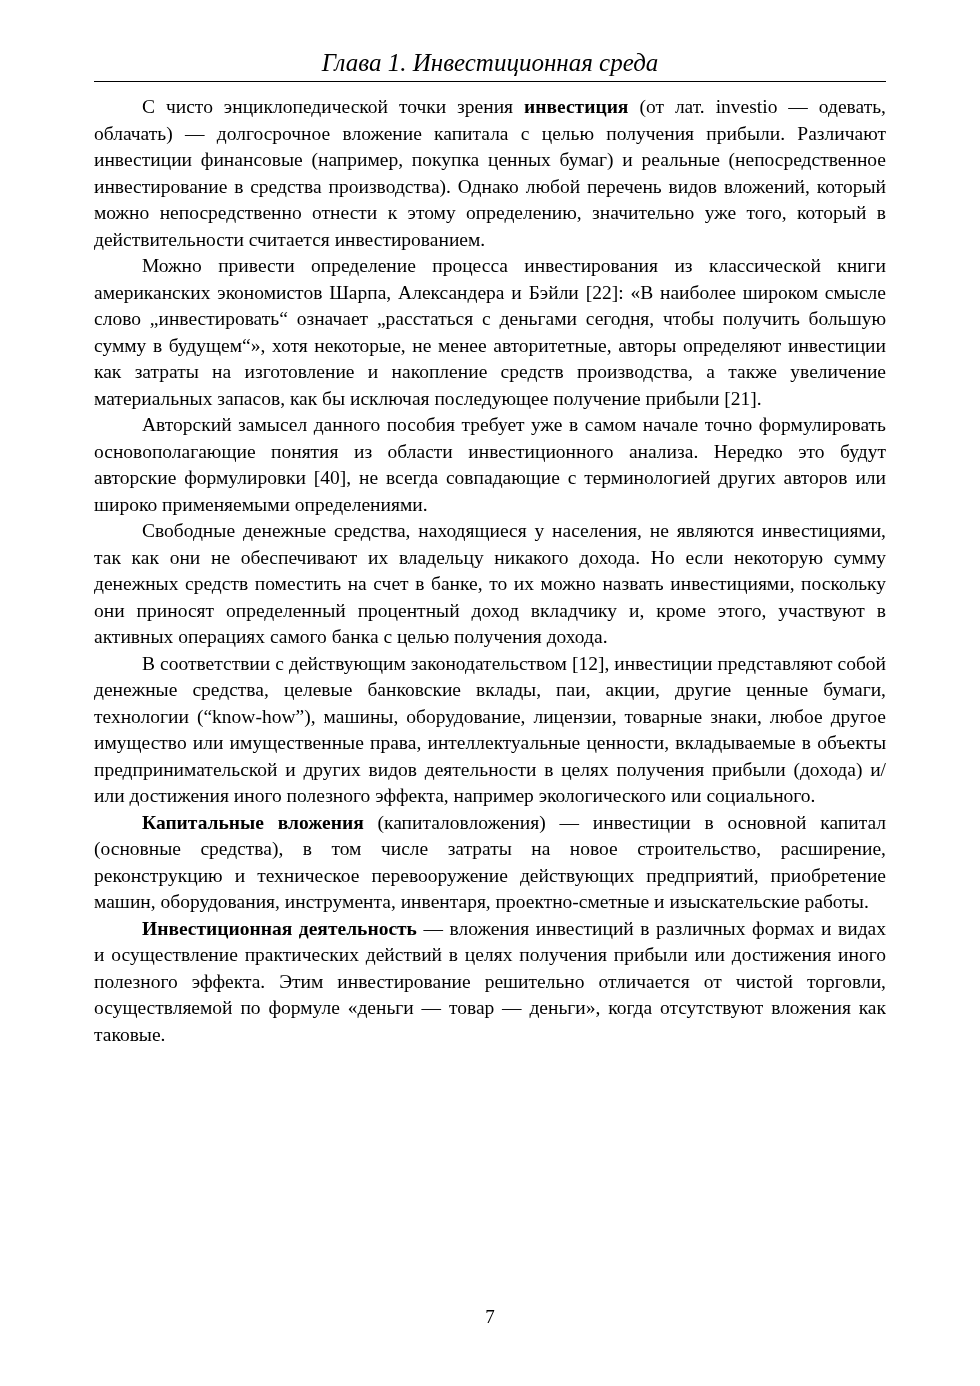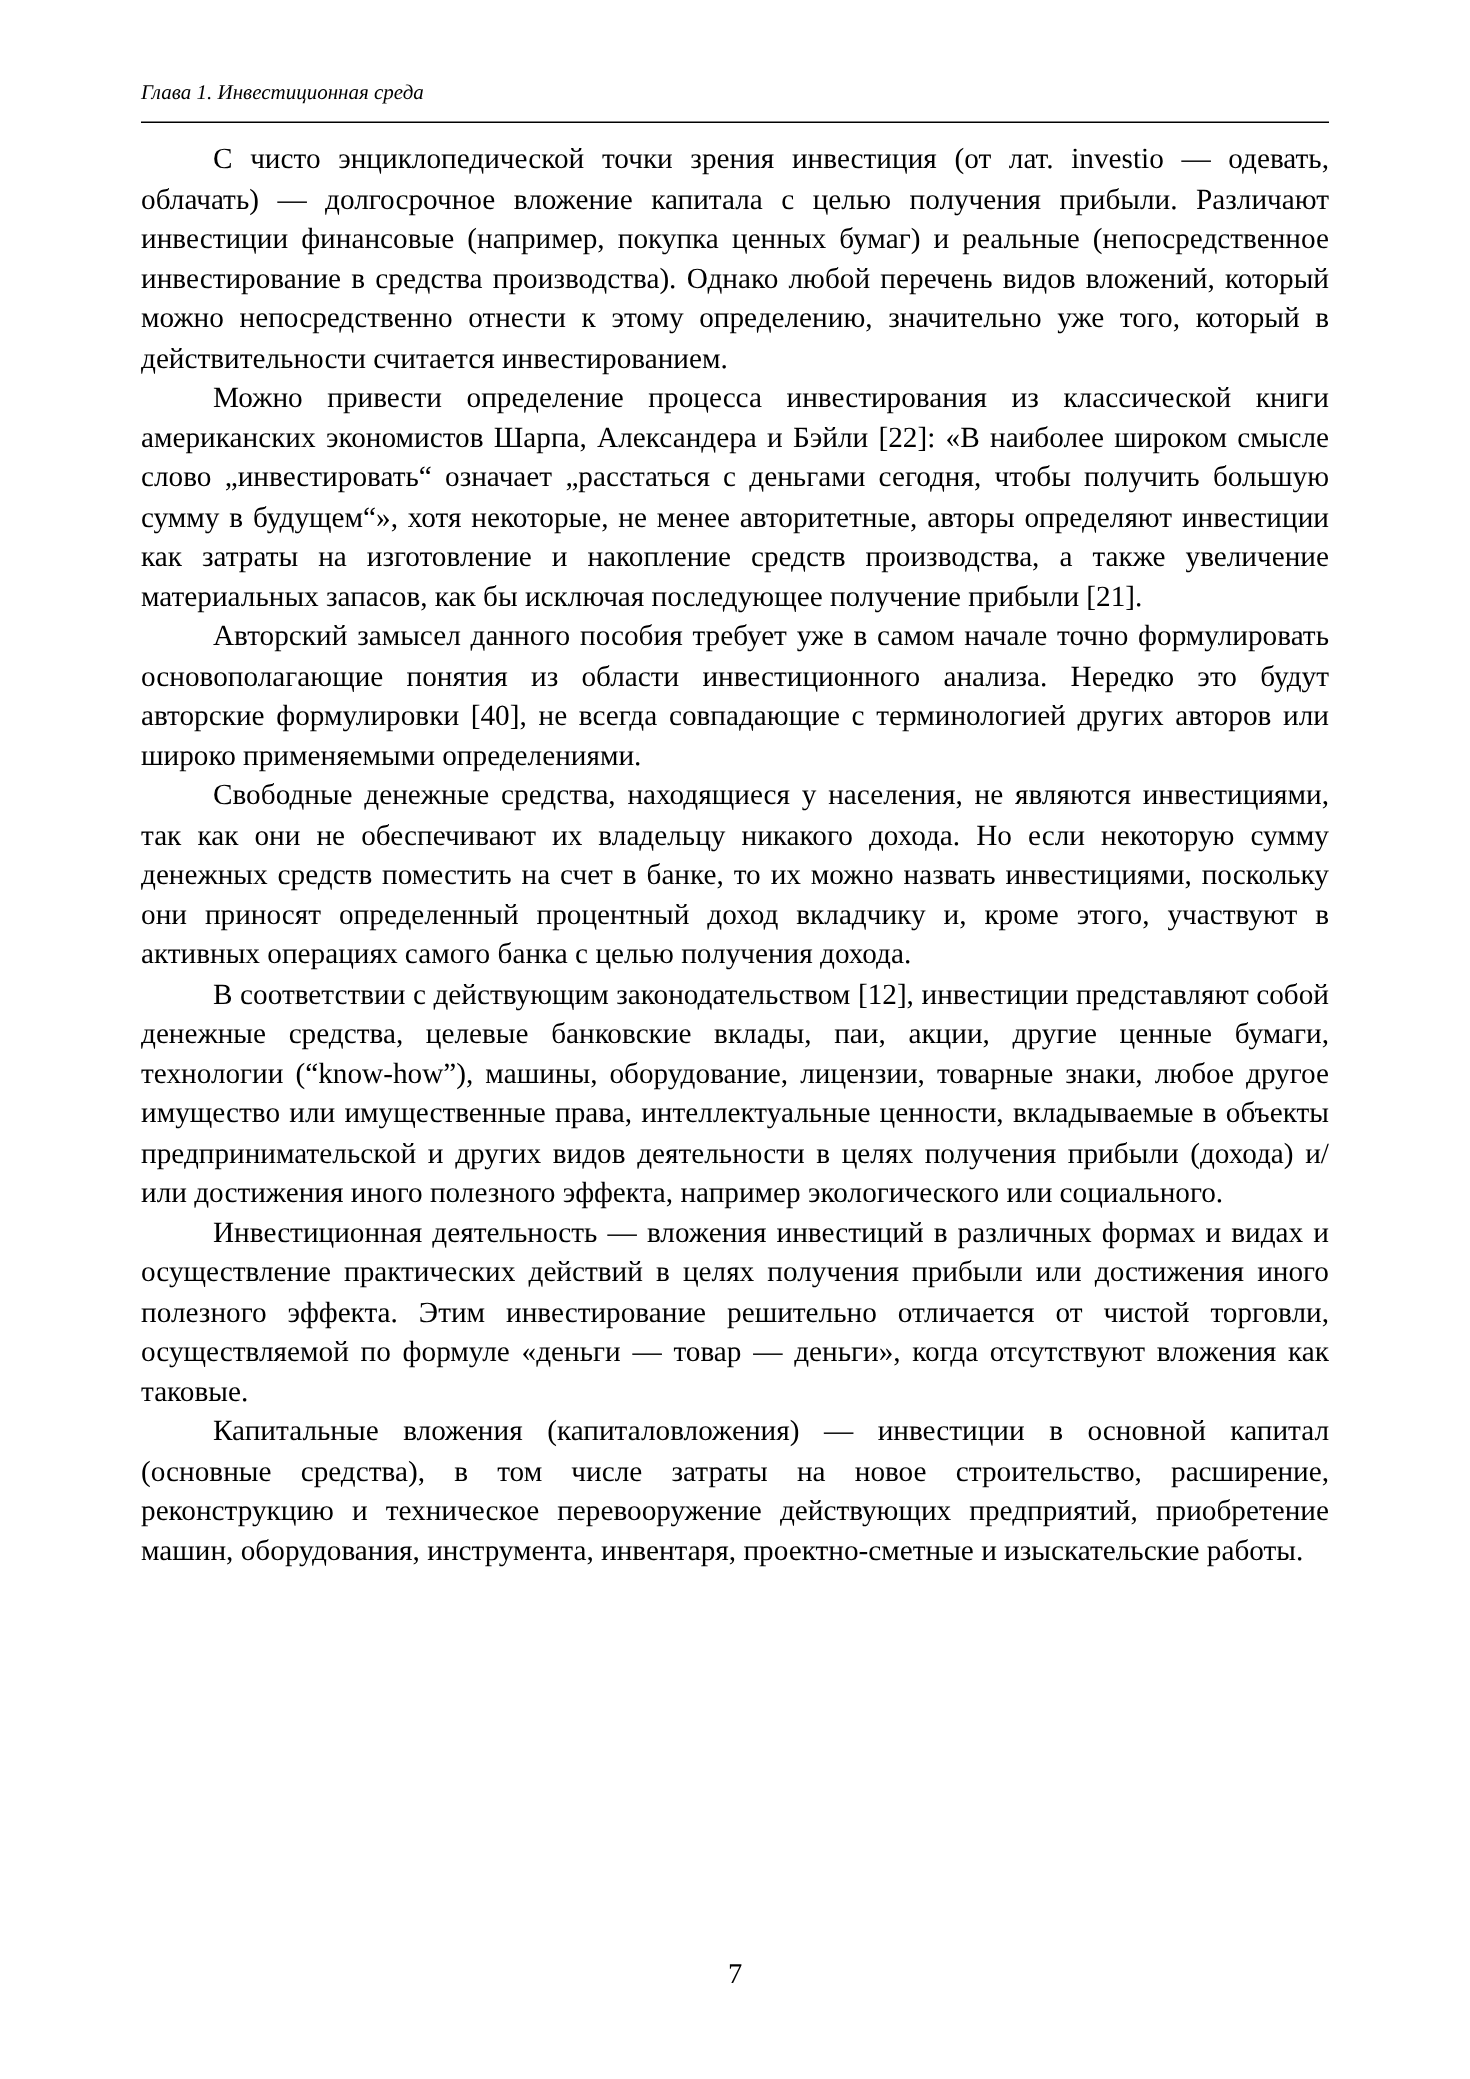--- a/index.html
+++ b/index.html
@@ -11,38 +11,38 @@
     width: 980px;
     height: 1386px;
     box-sizing: border-box;
     position: relative;
     background: #ffffff;
     color: #000000;
     font-family: "Liberation Serif", "DejaVu Serif", serif;
     padding: 52px 94px 0 94px;
   }
   .running-head {
-    text-align: left;
+    text-align: center;
     font-style: italic;
-    font-size: 14px;
+    font-size: 25px;
     line-height: 22px;
     padding-bottom: 7px;
     border-bottom: 1.5px solid #000000;
     margin-bottom: 12px;
   }
   .body-text {
     font-size: 19.5px;
     line-height: 26.5px;
   }
   .para {
     margin: 0;
     text-indent: 48px;
     text-align: justify;
   }
-  .b { font-weight: normal; }
+  .b { font-weight: bold; }
   .i { }
   .page-number {
     position: absolute;
     left: 0;
     bottom: 58px;
     width: 100%;
     text-align: center;
     font-size: 19px;
   }
 </style>
@@ -54,19 +54,19 @@
   <div class="running-head">
     <span>Глава 1. Инвестиционная среда</span>
   </div>
 
   <div class="body-text">
     <p class="para"><span>С чисто энциклопедической точки зрения </span><span class="b">инвестиция</span><span> (от </span><span class="i">лат</span><span>. investio — одевать, облачать) — долгосрочное вложение капитала с целью получения прибыли. Различают инвестиции финансовые (например, покупка ценных бумаг) и реальные (непосредственное инвестирование в средства производства). Однако любой перечень видов вложений, который можно непосредственно отнести к этому определению, значительно уже того, который в действительности считается инвестированием.</span></p>
     <p class="para"><span>Можно привести определение процесса инвестирования из классической книги американских экономистов Шарпа, Александера и Бэйли [22]: «В наиболее широком смысле слово „инвестировать“ означает „расстаться с деньгами сегодня, чтобы получить большую сумму в будущем“», хотя некоторые, не менее авторитетные, авторы определяют инвестиции как затраты на изготовление и накопление средств производства, а также увеличение материальных запасов, как бы исключая последующее получение прибыли [21].</span></p>
     <p class="para"><span>Авторский замысел данного пособия требует уже в самом начале точно формулировать основополагающие понятия из области инвестиционного анализа. Нередко это будут авторские формулировки [40], не всегда совпадающие с терминологией других авторов или широко применяемыми определениями.</span></p>
     <p class="para"><span>Свободные денежные средства, находящиеся у населения, не являются инвестициями, так как они не обеспечивают их владельцу никакого дохода. Но если некоторую сумму денежных средств поместить на счет в банке, то их можно назвать инвестициями, поскольку они приносят определенный процентный доход вкладчику и, кроме этого, участвуют в активных операциях самого банка с целью получения дохода.</span></p>
     <p class="para"><span>В соответствии с действующим законодательством [12], инвестиции представляют собой денежные средства, целевые банковские вклады, паи, акции, другие ценные бумаги, технологии (“know-how”), машины, оборудование, лицензии, товарные знаки, любое другое имущество или имущественные права, интеллектуальные ценности, вкладываемые в объекты предпринимательской и других видов деятельности в целях получения прибыли (дохода) и/или достижения иного полезного эффекта, например экологического или социального.</span></p>
+    <p class="para"><span class="b">Капитальные вложения</span><span> (капиталовложения) — инвестиции в основной капитал (основные средства), в том числе затраты на новое строительство, расширение, реконструкцию и техническое перевооружение действующих предприятий, приобретение машин, оборудования, инструмента, инвентаря, проектно-сметные и изыскательские работы.</span></p>
     <p class="para"><span class="b">Инвестиционная деятельность</span><span> — вложения инвестиций в различных формах и видах и осуществление практических действий в целях получения прибыли или достижения иного полезного эффекта. Этим инвестирование решительно отличается от чистой торговли, осуществляемой по формуле «деньги — товар — деньги», когда отсутствуют вложения как таковые.</span></p>
-    <p class="para"><span class="b">Капитальные вложения</span><span> (капиталовложения) — инвестиции в основной капитал (основные средства), в том числе затраты на новое строительство, расширение, реконструкцию и техническое перевооружение действующих предприятий, приобретение машин, оборудования, инструмента, инвентаря, проектно-сметные и изыскательские работы.</span></p>
   </div>
 
   <div class="page-number">7</div>
 
 </div>
 
 </body></html>

